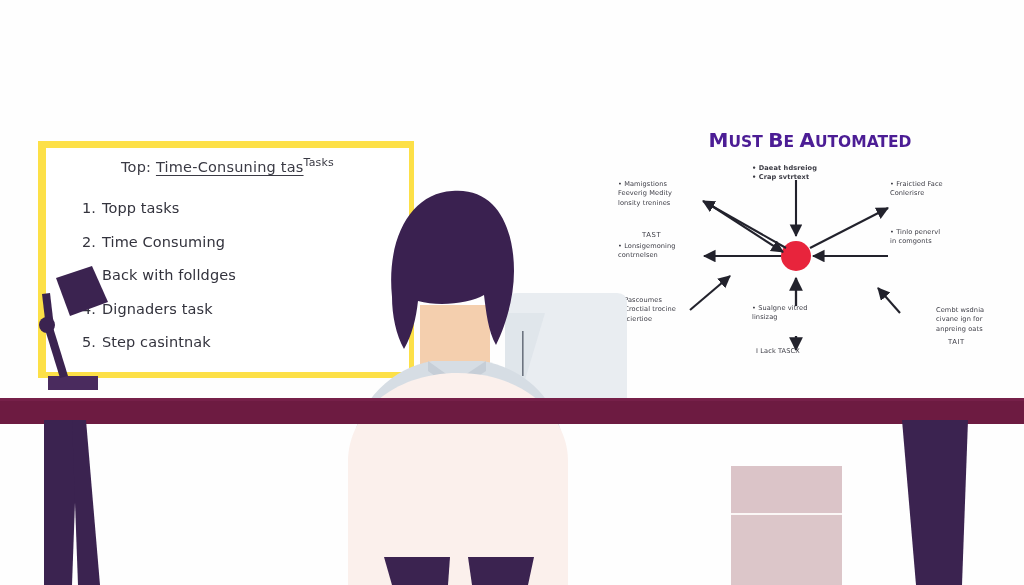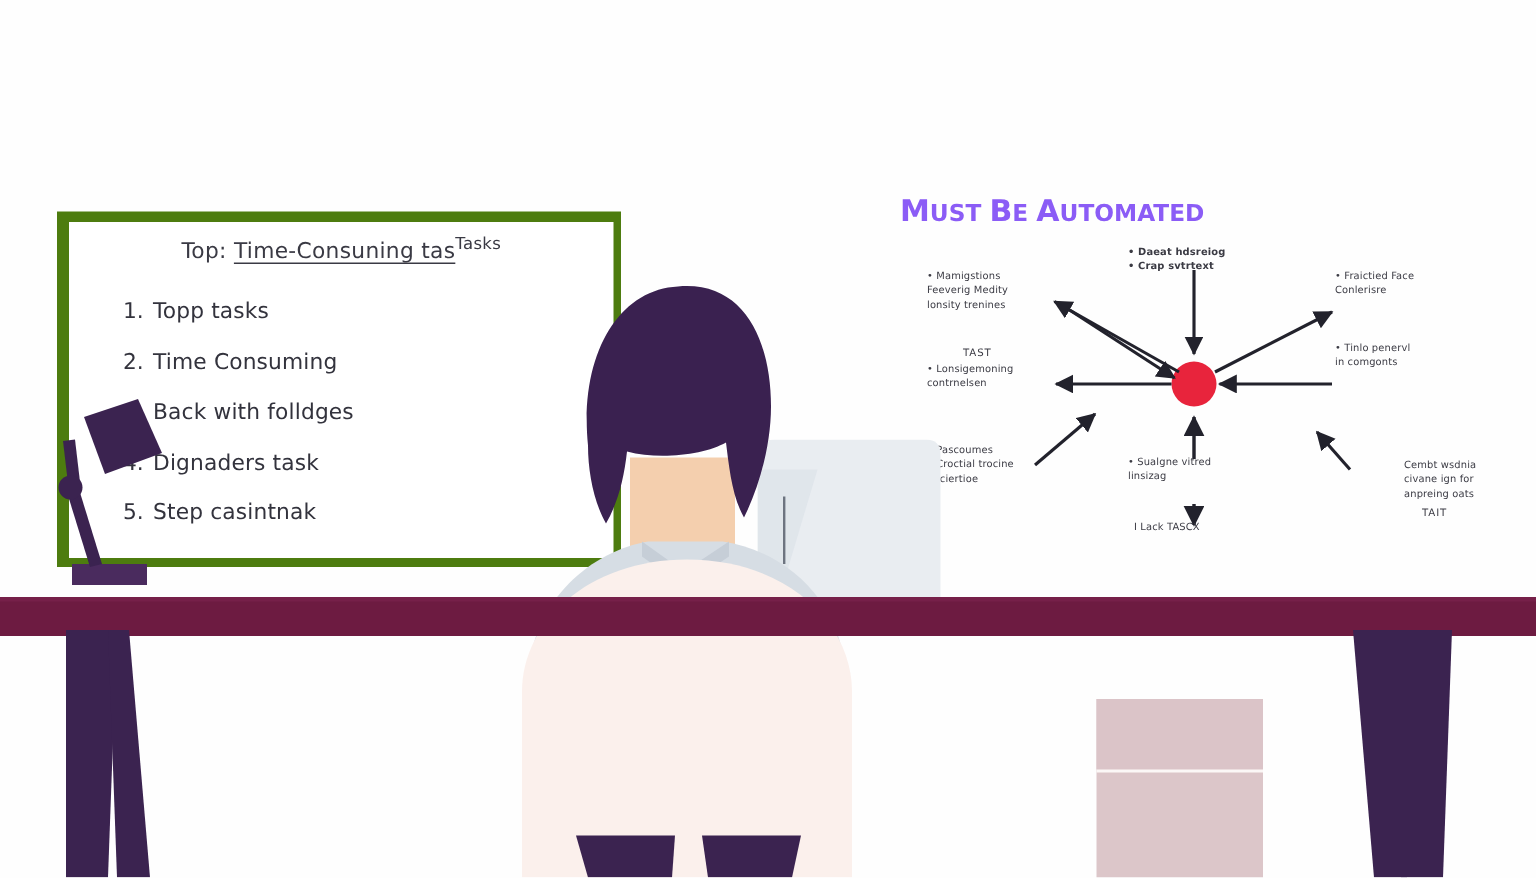--- a/index.html
+++ b/index.html
@@ -7,21 +7,21 @@
     width:1024px;height:585px;
     background:#ffffff;
     font-family:"DejaVu Sans", sans-serif;
     overflow:hidden;
   }
   #scene{position:relative;width:1024px;height:585px;background:#fefefe;overflow:hidden;}
 
   
   .board{
     position:absolute;left:38px;top:141px;width:376px;height:237px;
-    background:#4d7c0f;
+    background:#fde047;
     box-shadow:0 0 0 0 transparent;
   }
   .board-inner{
     position:absolute;left:8px;top:7px;right:5px;bottom:6px;
     background:#ffffff;
   }
   .board-heading{
     position:absolute;left:0;top:8px;width:100%;
     text-align:center;
     font-size:14.5px;color:#3a3a44;
@@ -49,22 +49,22 @@
   }
   .board-list .num{width:20px;flex:0 0 20px;}
   .board-list .txt{letter-spacing:.1px;}
 
   
   .lamp{position:absolute;left:8px;top:258px;width:130px;height:135px;}
 
   
   .diagram{position:absolute;left:600px;top:128px;width:420px;height:240px;}
   .diagram-title{
-    position:absolute;left:0;top:0;width:420px;
-    font-size:20px;color:#8b5cf6;
+    position:absolute;left:0;top:0;width:420px;text-align:center;
+    font-size:20px;color:#4c1d95;
     font-weight:700;
     white-space:nowrap;
   }
   .diagram-title .cap{font-size:20px;}
   .diagram-title .small{font-size:15.5px;}
   .dnote{
     position:absolute;
     font-size:6.6px;line-height:1.42;
     color:#3b3b44;
     white-space:pre-line;

